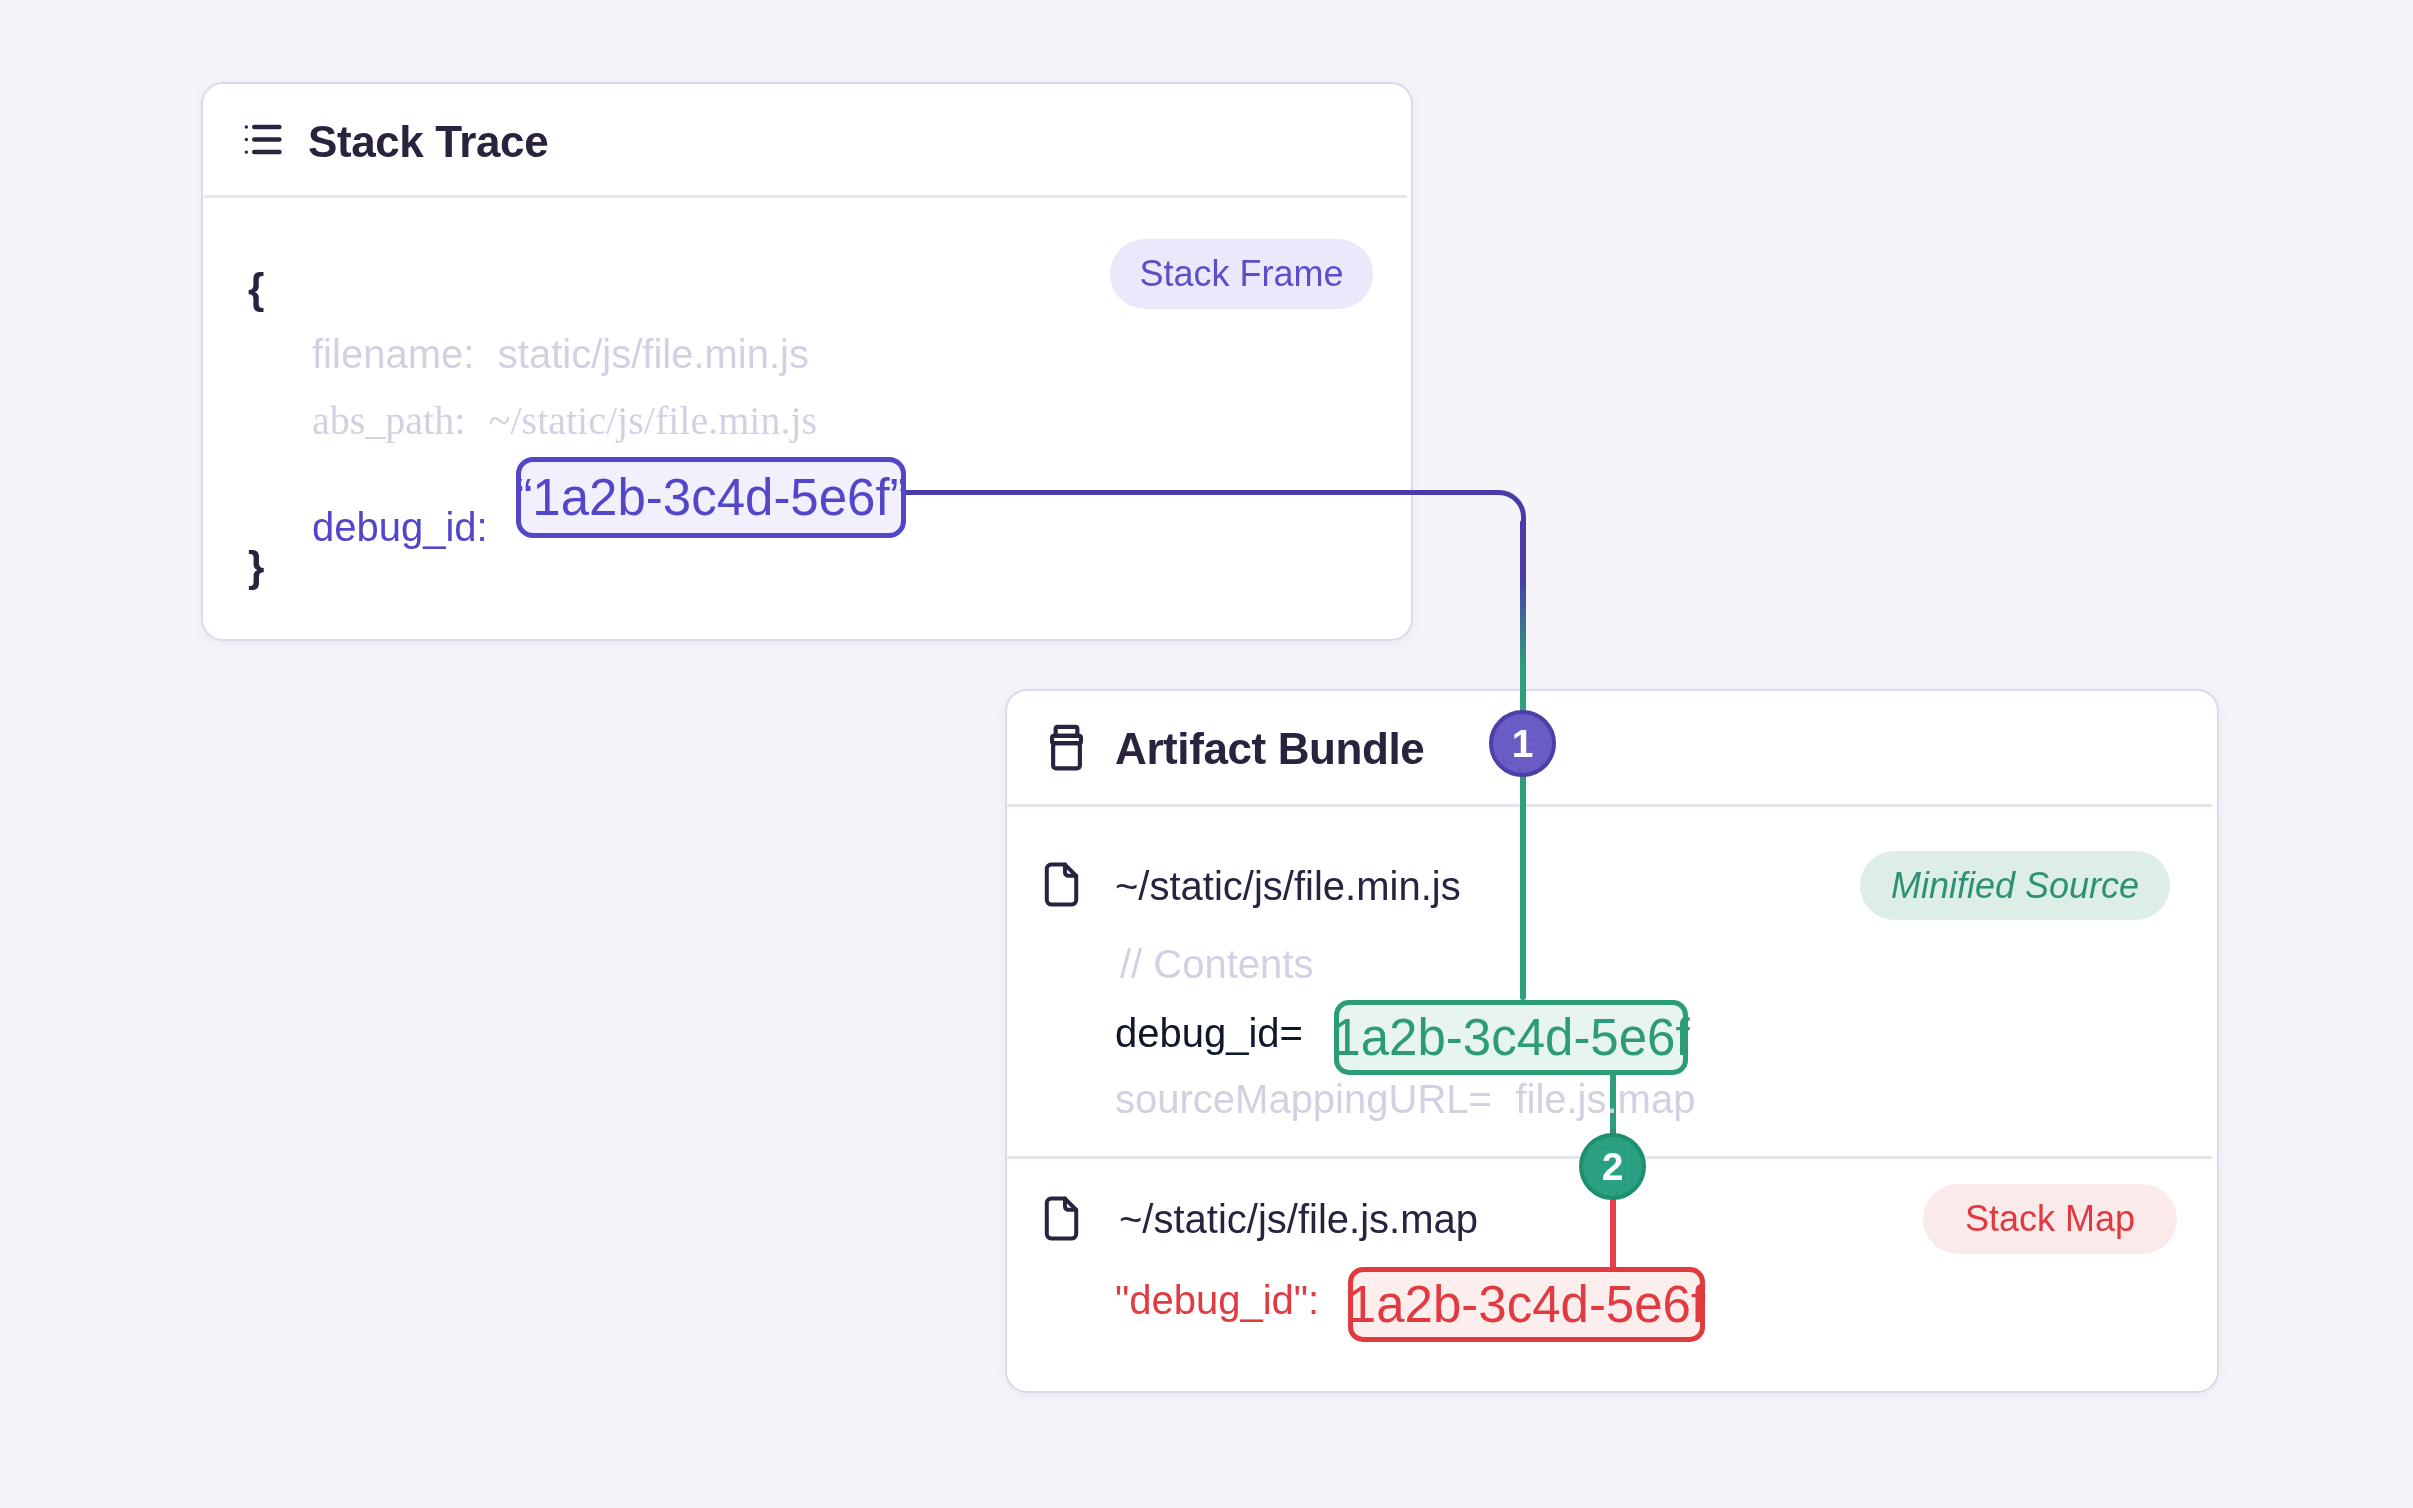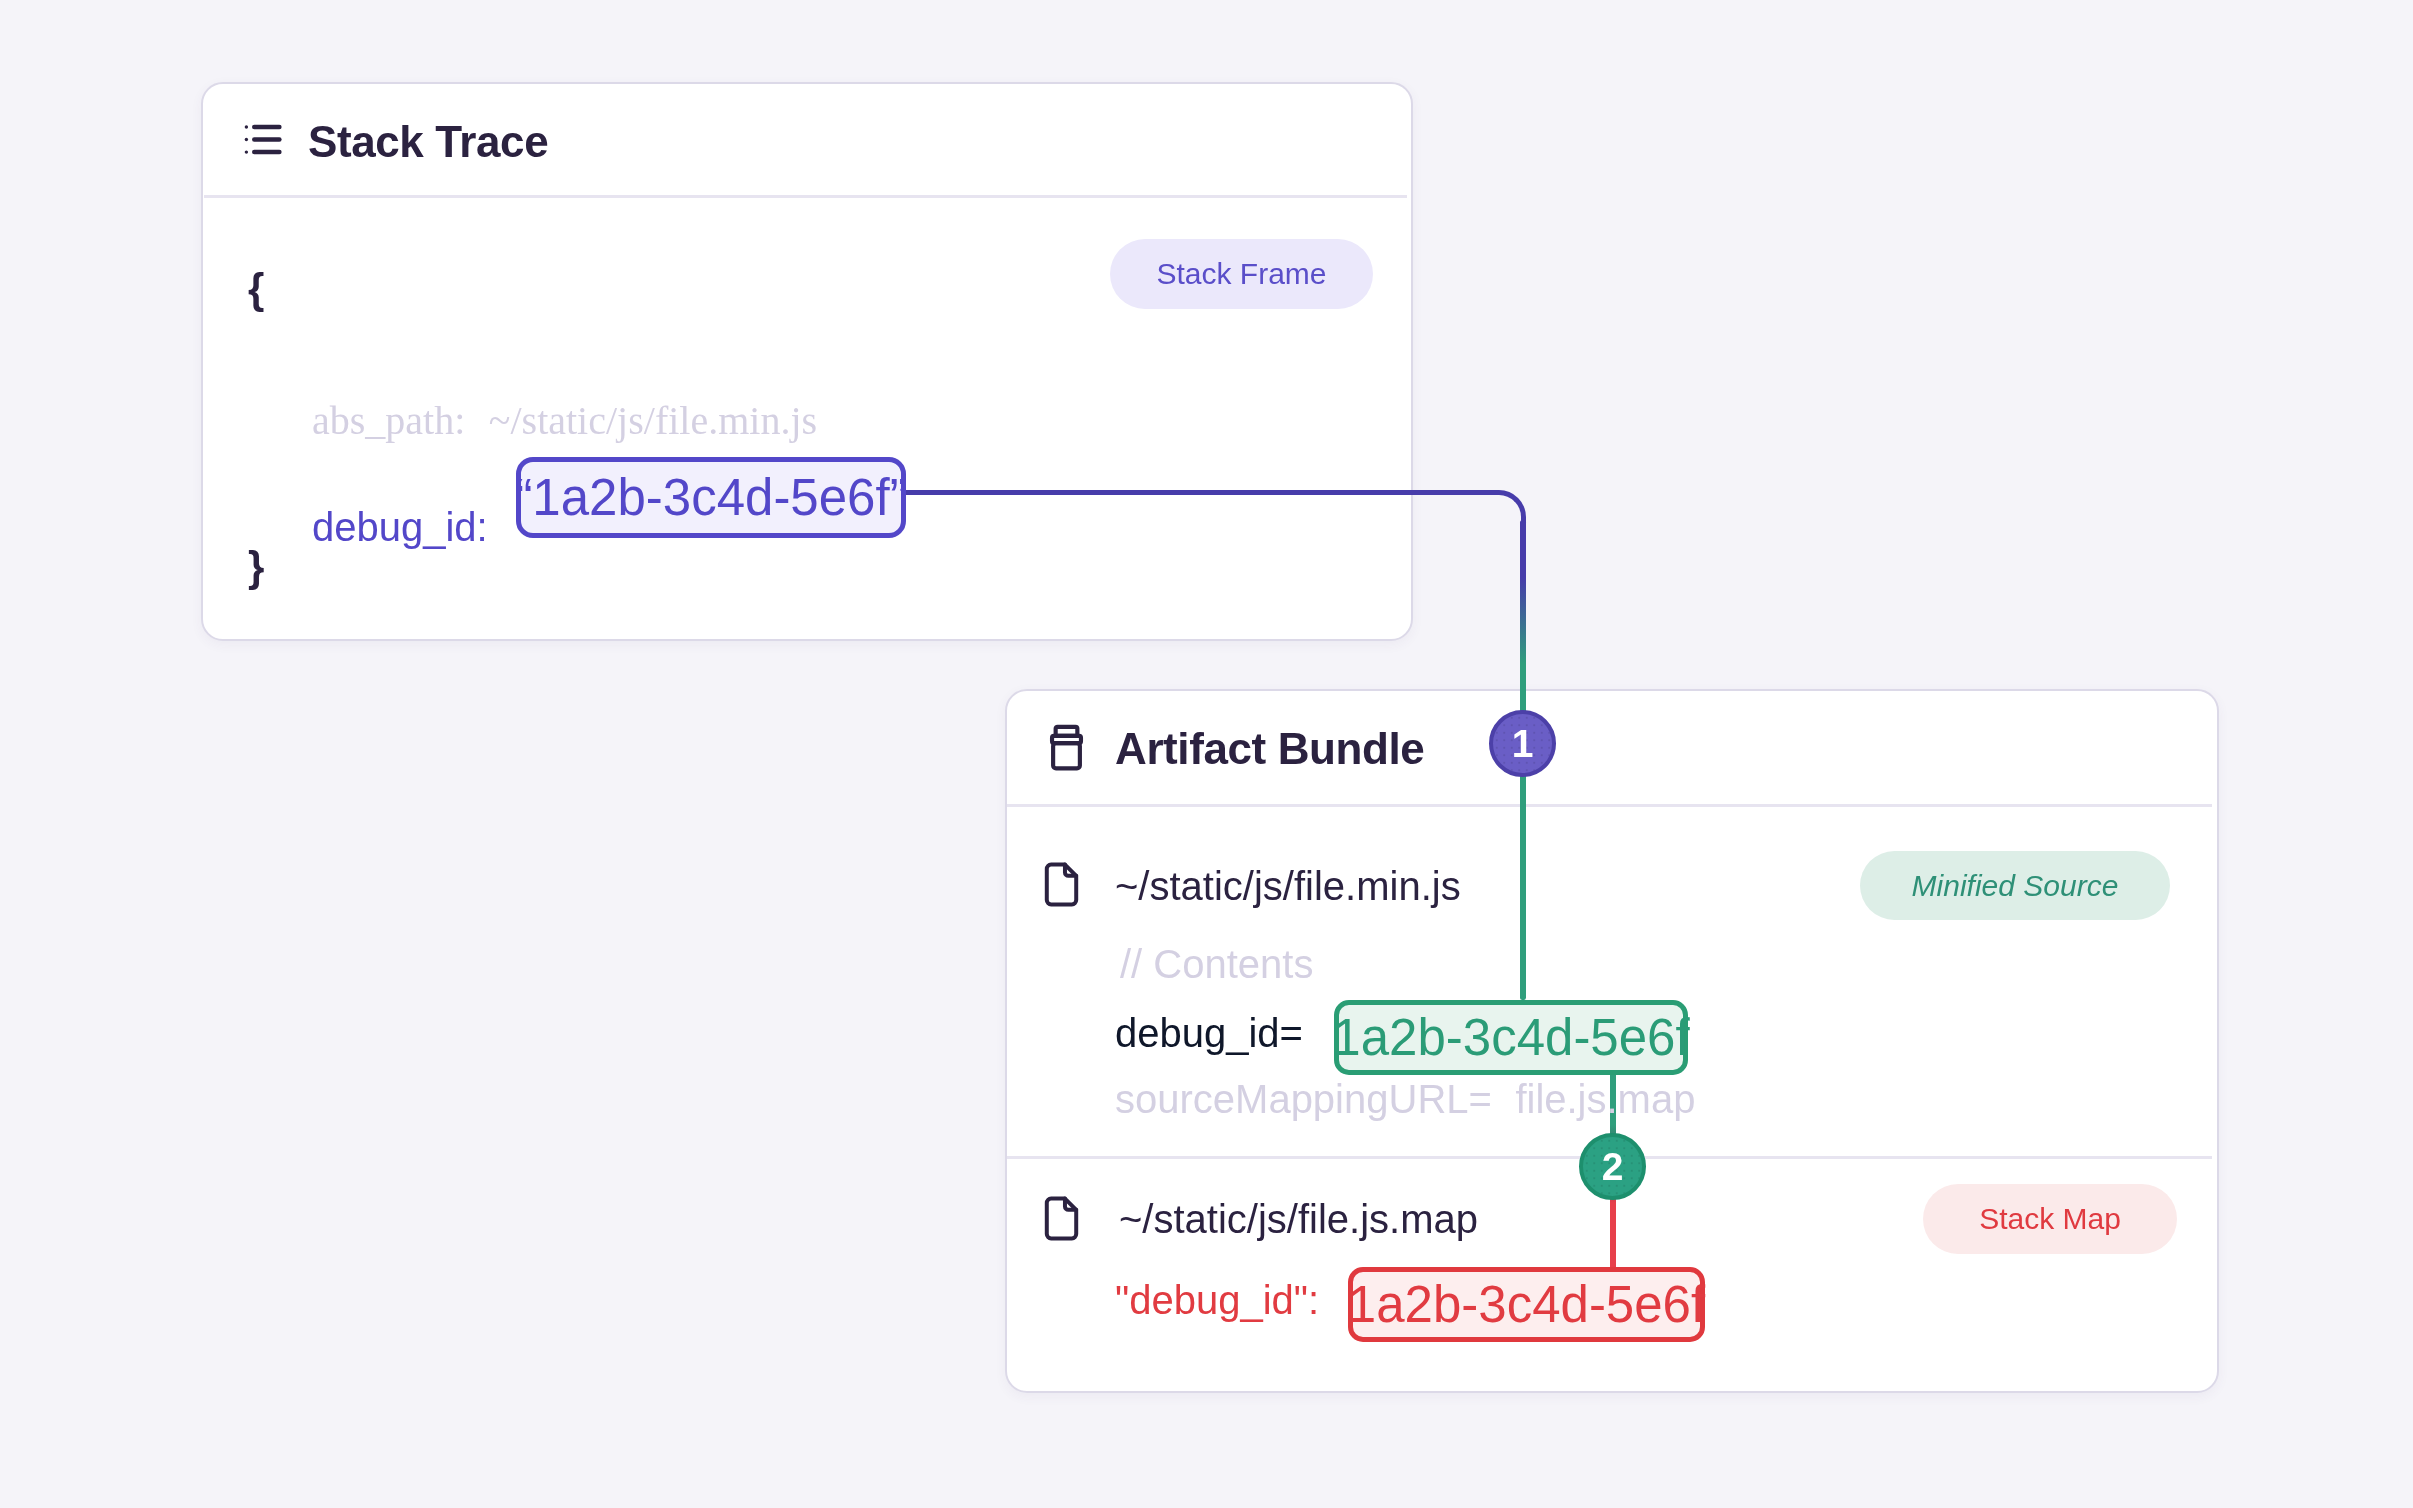--- a/index.html
+++ b/index.html
@@ -17,21 +17,21 @@
     letter-spacing:-0.4px;white-space:nowrap;
   }
   .icon{position:absolute;}
   .code{position:absolute;line-height:1;white-space:nowrap;font-size:40px;}
   .code-flex{display:flex;align-items:center;gap:23.5px;}
   .muted{color:#d4d0e2;}
   .dark{color:#2b2240;}
   .brace{position:absolute;font-size:42px;font-weight:600;line-height:1;color:#2b2240;}
   .badge{
     position:absolute;display:flex;align-items:center;justify-content:center;
-    font-size:30px;line-height:1;border-radius:837px;white-space:nowrap;
+    font-size:36px;line-height:1;border-radius:837px;white-space:nowrap;
   }
   .badge-purple{background:#ebe8fb;color:#5a4ec9;}
   .badge-green{background:#ddeee7;color:#2e9077;}
   .badge-red{background:#fbeaea;color:#e03a40;}
   .idbox{
     position:absolute;display:flex;align-items:center;justify-content:center;
     line-height:1;font-size:51px;white-space:nowrap;
   }
   .idbox-purple{background:#f2f0fd;border:5.9px solid #5347c9;border-radius:17px;color:#5347c9;}
   .idbox-green{background:#e8f4ee;border:5px solid #2a9d74;border-radius:15px;color:#2b9c77;}
@@ -89,20 +89,24 @@
       <circle cx="3.4" cy="18.7" r="0.9" fill="#2b2240" stroke="none"></circle>
       <line x1="7.6" y1="18.7" x2="21" y2="18.7"></line>
     </svg>
   </span>
   <h2 class="card-title" style="left:308px;top:120px;margin:0;">Stack Trace</h2>
 
   <div class="badge badge-purple" style="left:1110px;top:239px;width:263px;height:70px;">Stack Frame</div>
 
   <div class="brace" style="left:248px;top:268px;">{</div>
 
+  <div class="code code-flex muted" style="left:312px;top:334px;">
+    <span>filename:</span>
+    <span>static/js/file.min.js</span>
+  </div>
 
   <div class="code code-flex muted" style="left:312px;top:401px;font-family:Liberation Serif, serif;">
     <span>abs_path:</span>
     <span>~/static/js/file.min.js</span>
   </div>
 
   <div class="code key-purple" style="left:312px;top:486px;margin-top:21px;">debug_id:</div>
   <div class="idbox idbox-purple" style="left:516px;top:457px;width:380px;height:71px;">“1a2b-3c4d-5e6f”</div>
 
   <div class="brace" style="left:248px;top:546px;">}</div>

